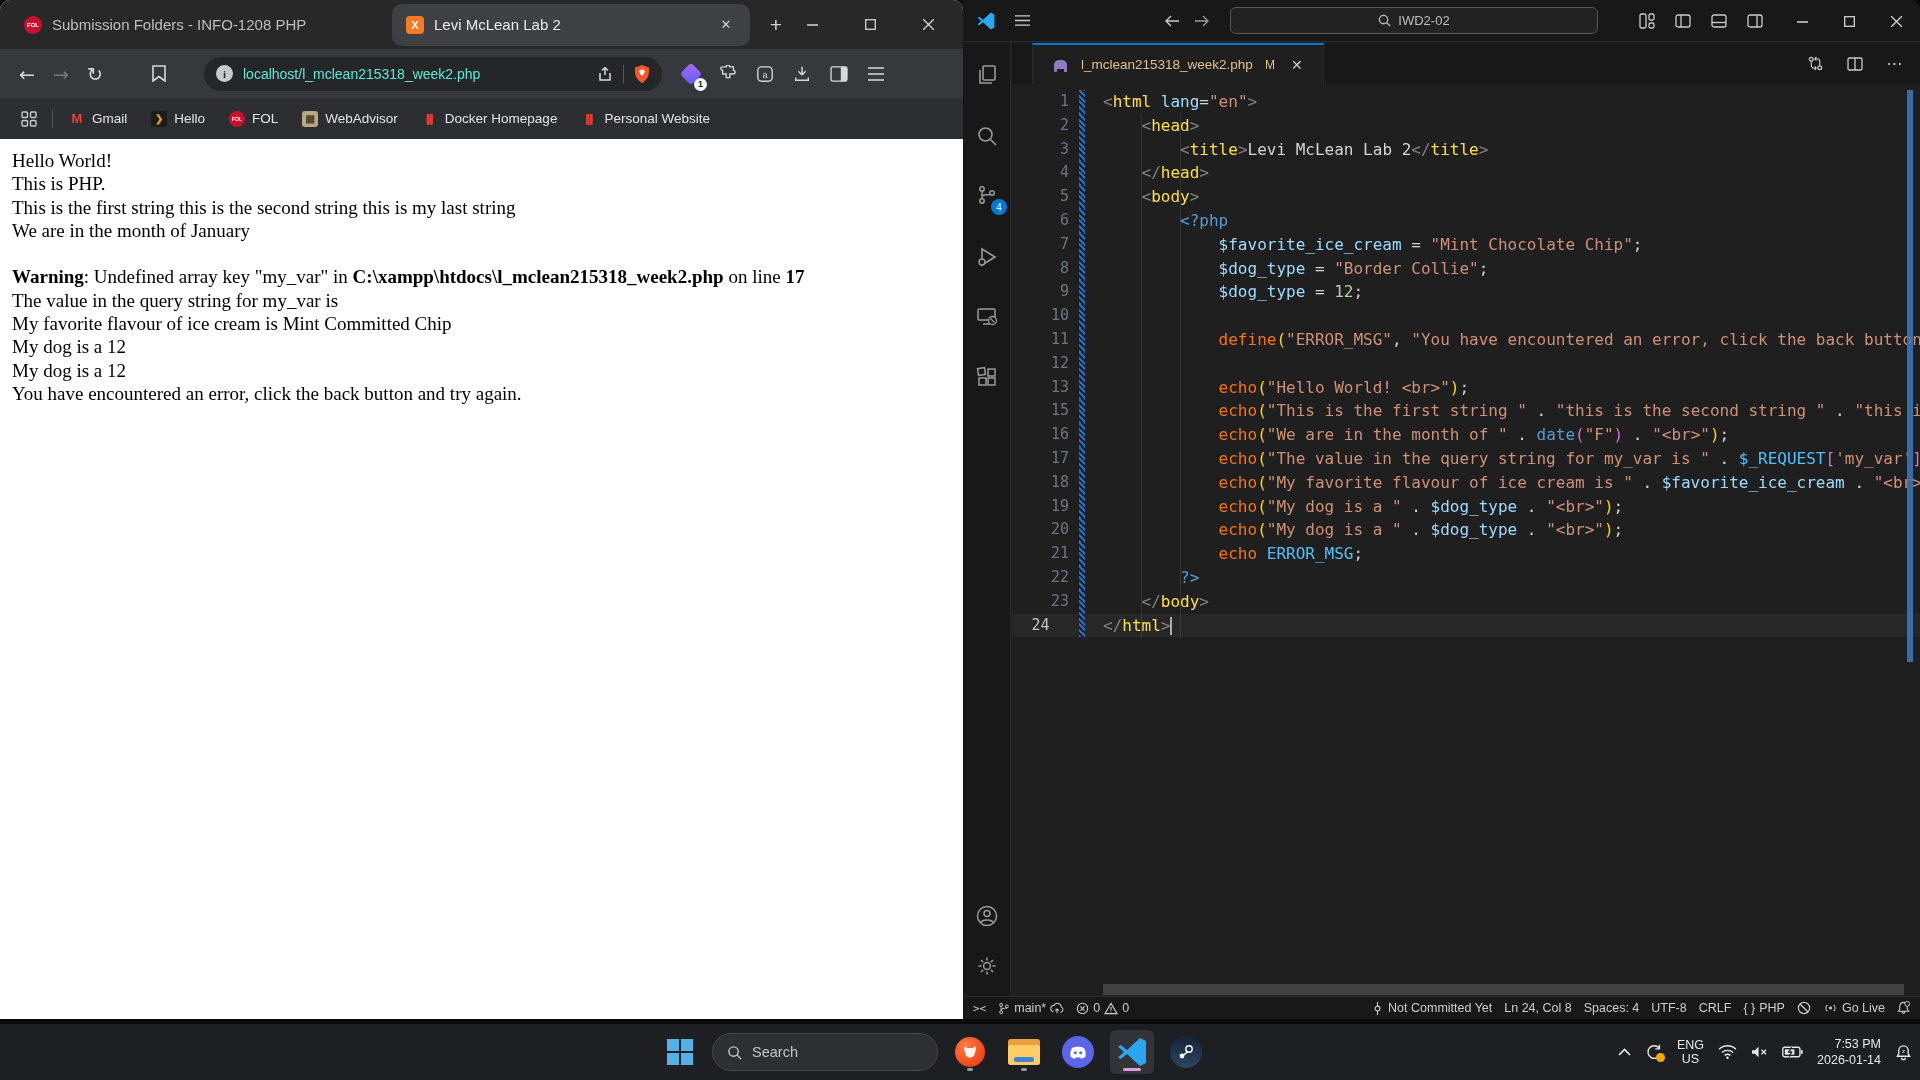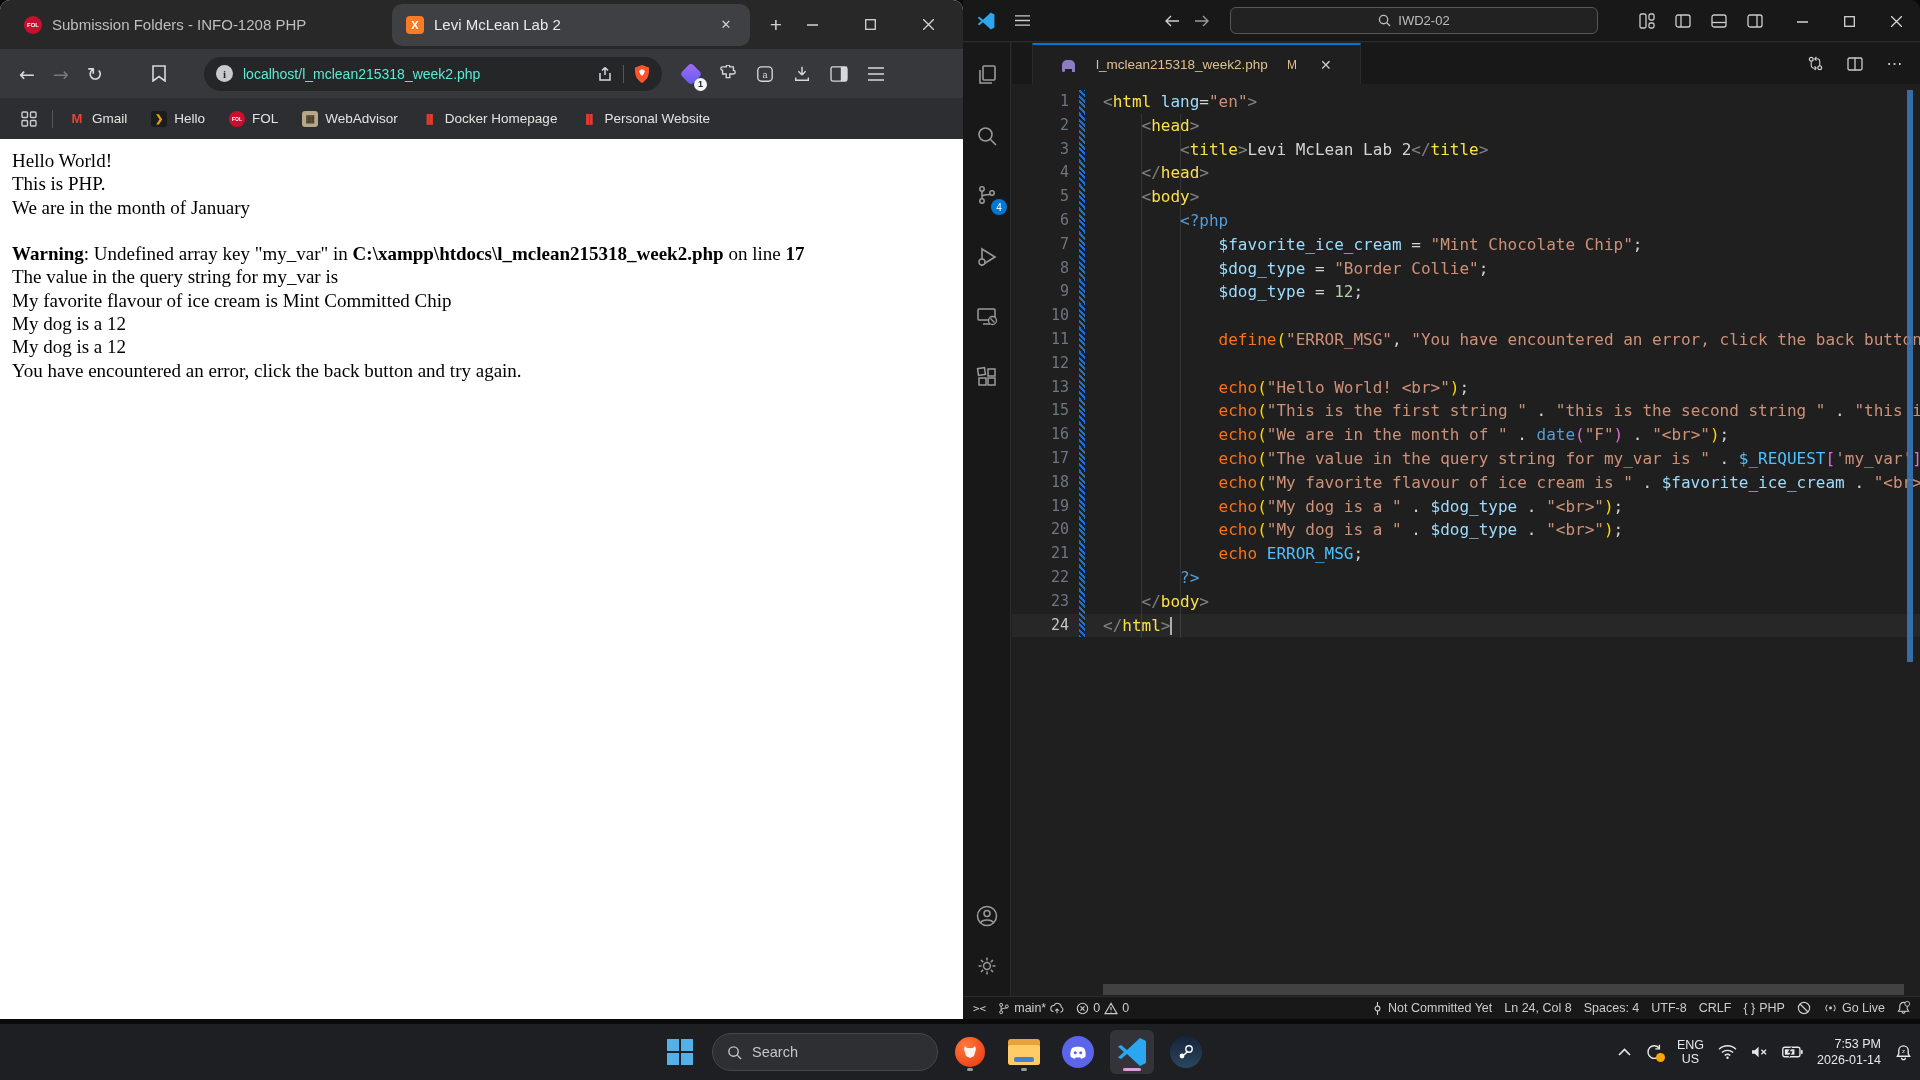--- a/index.html
+++ b/index.html
@@ -46,36 +46,36 @@
   .tb-ic { width:30px; height:30px; display:flex; align-items:center; justify-content:center; color:#cccccc; }
   #vs-layout-icons { position:absolute; right:150px; top:6px; display:flex; gap:6px; }
   #vs-winctl { position:absolute; right:0; top:0; display:flex; }
   #vs-winctl .wbtn { width:47px; height:42px; display:flex; align-items:center; justify-content:center; }
 
   #vs-activitybar { position:absolute; left:0; top:43px; bottom:23px; width:48px; background:#181818; border-right:1px solid #2b2b2b; }
   .act-ic { position:absolute; left:8px; width:32px; height:32px; display:flex; align-items:center; justify-content:center; }
   .act-badge { position:absolute; right:-4px; bottom:-4px; background:#0078d4; color:#fff; border-radius:50%; min-width:16px; height:16px; font-size:10px; display:flex; align-items:center; justify-content:center; }
 
   #vs-tabbar { position:absolute; left:49px; top:43px; right:0; height:41px; background:#181818; display:flex; }
-  #vs-tab { height:41px; margin-left:20px; padding:0 28px; background:#1f1f1f; border-top:2px solid #0078d4; border-right:1px solid #2b2b2b; border-left:1px solid #2b2b2b; display:flex; align-items:center; gap:19px; }
+  #vs-tab { height:41px; margin-left:20px; padding:0 20px; background:#1f1f1f; border-top:2px solid #0078d4; border-right:1px solid #2b2b2b; border-left:1px solid #2b2b2b; display:flex; align-items:center; gap:12px; }
   #vs-tab .fname { color:#e2c08d; font-size:13.5px; }
   #vs-tab .mod { color:#e2c08d; font-size:12px; }
   #vs-tab .tclose { color:#cccccc; font-size:14px; margin-left:4px; }
   .php-el { width:16px; height:16px; position:relative; }
   .php-el .body { position:absolute; left:1px; top:3px; width:13px; height:9px; background:#8e7cc3; border-radius:5px 5px 2px 2px; }
   .php-el .trunk { position:absolute; left:1px; top:9px; width:3px; height:6px; background:#8e7cc3; border-radius:0 0 2px 2px; }
   .php-el .leg { position:absolute; right:2px; top:10px; width:3px; height:5px; background:#8e7cc3; }
   #vs-tab-actions { position:absolute; right:10px; top:43px; height:41px; display:flex; align-items:center; gap:10px; }
 
   #vs-editor { position:absolute; left:49px; top:84px; right:0; bottom:23px; background:#1f1f1f; overflow:hidden; }
   #code { position:absolute; left:0; top:6px; right:0; font-family:"DejaVu Sans Mono", monospace; font-size:16px; }
   .crow { height:23.8px; line-height:23.8px; white-space:pre; display:flex; }
   .crow.active { background:rgba(255,255,255,0.04); }
   .crow .ln { width:57px; text-align:right; color:#6e7681; font-size:15px; flex:none; }
-  .crow.active .ln { color:#c6c6c6; }
+  .crow.active .ln { color:#c6c6c6;text-align:center; }
   .crow .hatch { width:6px; margin-left:10px; flex:none; background:repeating-linear-gradient(45deg,#1f6fd0 0 2px,#1f1f1f 2px 4px); }
   .crow .ctext { margin-left:18px; flex:none; }
   .tk-p{color:#808080}.tk-t{color:#fde047}.tk-a{color:#9cdcfe}.tk-s{color:#ce9178}.tk-v{color:#9cdcfe}
   .tk-n{color:#b5cea8}.tk-f{color:#f97316}.tk-k{color:#569cd6}.tk-g{color:#4fc1ff}.tk-w{color:#d4d4d4}
   .tk-x{color:#ffd700}.tk-y{color:#da70d6}
   .cursor { display:inline-block; width:2px; height:18px; background:#aeafad; vertical-align:middle; }
   .guide { position:absolute; width:1px; background:#333638; top:30px; height:524px; }
   #ruler { position:absolute; right:7px; top:6px; width:6px; height:572px; background:#3b7bbf; opacity:.85; }
   #hscroll { position:absolute; left:91px; right:16px; bottom:1px; height:11px; background:#424242; }
 
@@ -227,20 +227,21 @@
     </div>
     <div class="bm-item">
       <span class="bm-fav" style="color:#e23b2e; font-size:9px;">▐▌</span>
       <span>Personal Website</span>
     </div>
   </div>
 
   <div id="b-content">
       <div class="outline"><span>Hello World!</span></div>
       <div class="outline"><span>This is PHP.</span></div>
+      <div class="outline"><span>This is the first string this is the second string this is my last string</span></div>
       <div class="outline"><span>We are in the month of January</span></div>
       <div class="outline">&nbsp;</div>
       <div class="outline"><b>Warning</b><span>: Undefined array key "my_var" in </span><b>C:\xampp\htdocs\l_mclean215318_week2.php</b><span> on line </span><b>17</b></div>
       <div class="outline"><span>The value in the query string for my_var is</span></div>
       <div class="outline"><span>My favorite flavour of ice cream is Mint Committed Chip</span></div>
       <div class="outline"><span>My dog is a 12</span></div>
       <div class="outline"><span>My dog is a 12</span></div>
       <div class="outline"><span>You have encountered an error, click the back button and try again.</span></div>
     </div>
 </div>

